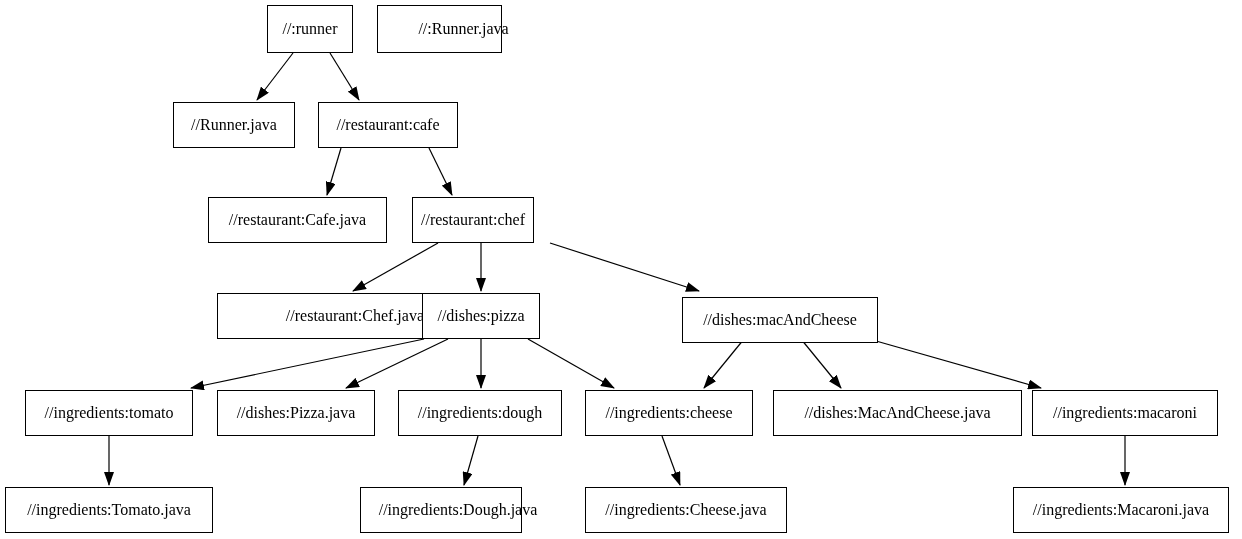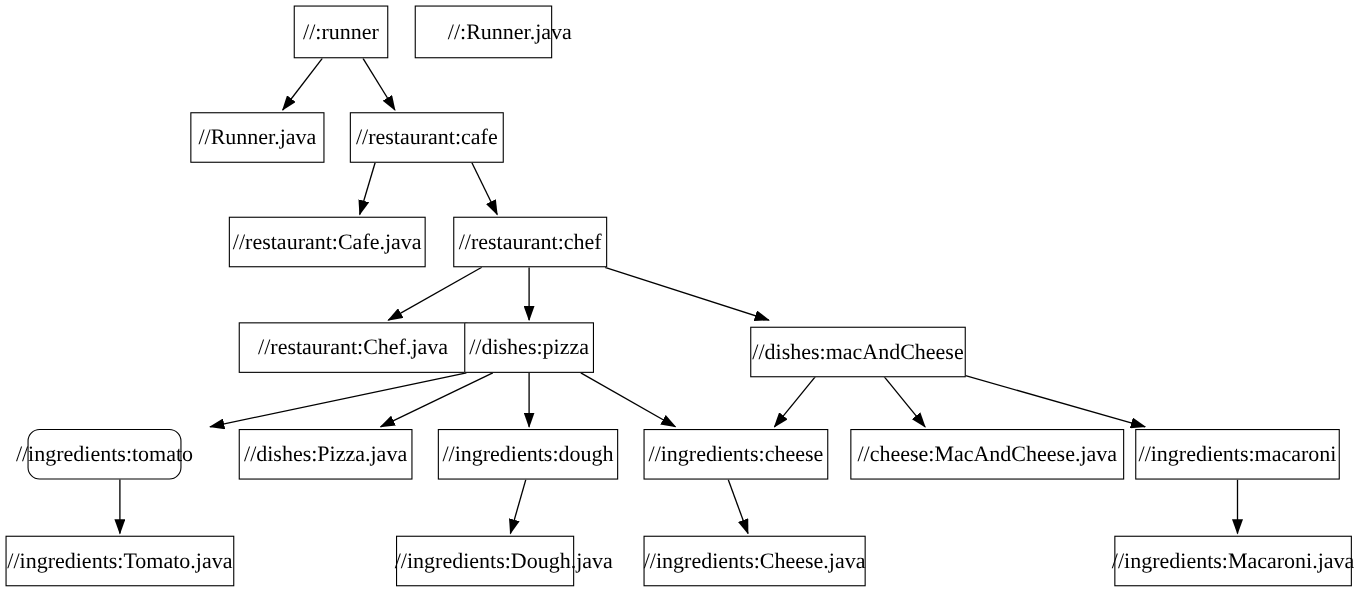--- a/index.html
+++ b/index.html
@@ -23,21 +23,21 @@
     height: 539px;
   }
   .node {
     position: absolute;
     box-sizing: border-box;
     border: 1px solid #000000;
     background: #ffffff;
     display: flex;
     align-items: center;
     justify-content: center;
-    font-size: 20px;
+    font-size: 16px;
     color: #000000;
     white-space: nowrap;
   }
 </style>
 </head>
 <body>
 
 <div class="graph-canvas">
   <svg class="edge-layer" width="1242" height="539" viewBox="0 0 1242 539" xmlns="http://www.w3.org/2000/svg">
     <defs>
@@ -75,46 +75,46 @@
       </div>
       <div class="node" style="left: 173px; top: 102px; width: 122px; height: 46px;">
         <span>//Runner.java</span>
       </div>
       <div class="node" style="left: 318px; top: 102px; width: 140px; height: 46px;">
         <span>//restaurant:cafe</span>
       </div>
       <div class="node" style="left: 208px; top: 197px; width: 179px; height: 46px;">
         <span>//restaurant:Cafe.java</span>
       </div>
-      <div class="node" style="left: 412px; top: 197px; width: 140px; height: 46px;">
+      <div class="node" style="left: 412px; top: 197px; width: 122px; height: 46px;">
         <span>//restaurant:chef</span>
       </div>
-      <div class="node" style="left: 217px; top: 293px; width: 208px; height: 46px;">
+      <div class="node" style="left: 217px; top: 293px; width: 208px; height: 46px; justify-content: flex-end;">
         <span>//restaurant:Chef.java</span>
       </div>
       <div class="node" style="left: 422px; top: 293px; width: 118px; height: 46px;">
         <span>//dishes:pizza</span>
       </div>
       <div class="node" style="left: 682px; top: 297px; width: 196px; height: 46px;">
         <span>//dishes:macAndCheese</span>
       </div>
-      <div class="node" style="left: 25px; top: 390px; width: 140px; height: 46px; border-radius: 11px;">
+      <div class="node" style="left: 25px; top: 390px; width: 168px; height: 46px;">
         <span>//ingredients:tomato</span>
       </div>
       <div class="node" style="left: 217px; top: 390px; width: 158px; height: 46px;">
         <span>//dishes:Pizza.java</span>
       </div>
       <div class="node" style="left: 398px; top: 390px; width: 164px; height: 46px;">
         <span>//ingredients:dough</span>
       </div>
       <div class="node" style="left: 585px; top: 390px; width: 168px; height: 46px; justify-content: center;">
         <span>//ingredients:cheese</span>
       </div>
       <div class="node" style="left: 773px; top: 390px; width: 249px; height: 46px;">
-        <span>//cheese:MacAndCheese.java</span>
+        <span>//dishes:MacAndCheese.java</span>
       </div>
       <div class="node" style="left: 1032px; top: 390px; width: 186px; height: 46px;">
         <span>//ingredients:macaroni</span>
       </div>
       <div class="node" style="left: 5px; top: 487px; width: 208px; height: 46px;">
         <span>//ingredients:Tomato.java</span>
       </div>
       <div class="node" style="left: 360px; top: 487px; width: 162px; height: 46px; padding-left: 34px;">
         <span>//ingredients:Dough.java</span>
       </div>

